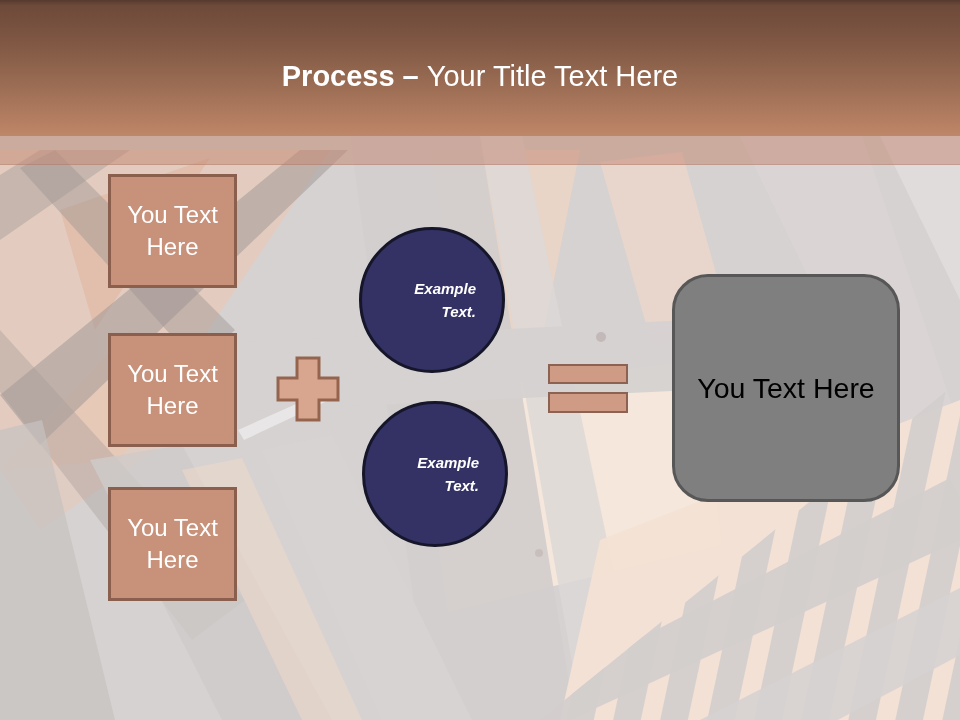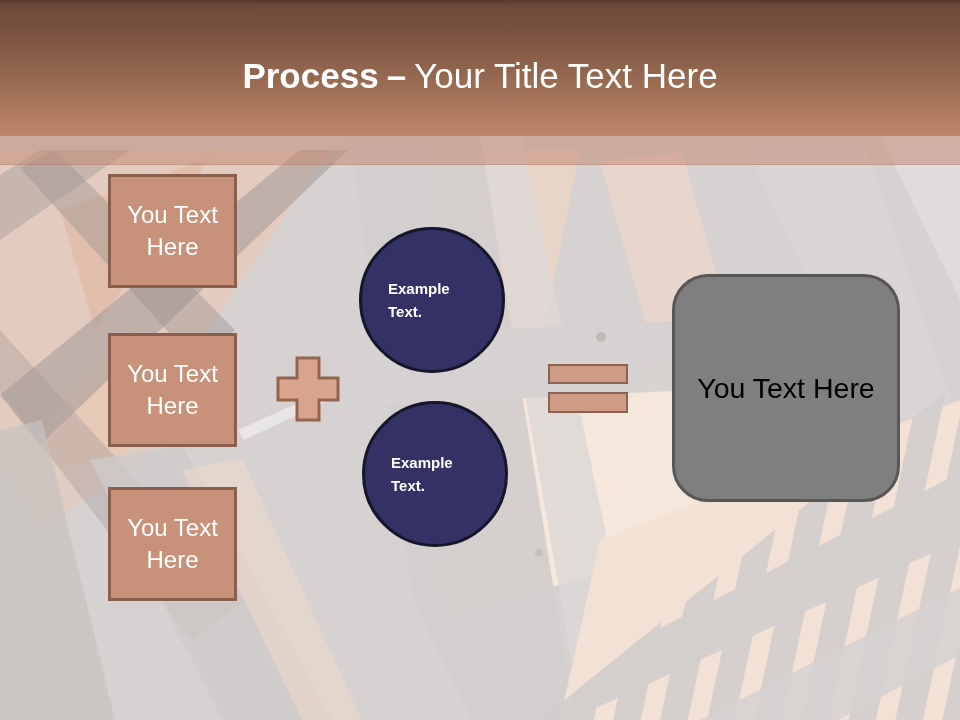--- a/index.html
+++ b/index.html
@@ -7,21 +7,21 @@
     position:relative;width:960px;height:720px;overflow:hidden;
     font-family:"Liberation Sans",sans-serif;background:#d6d2d1;
   }
   .bg{position:absolute;left:0;top:0;width:960px;height:720px;display:block;}
   
   .header{
     position:absolute;left:0;top:0;width:960px;height:136px;
     background:linear-gradient(180deg,#553a2e 0%,#6e4a3a 4%,#7d5542 28%,#9a6c53 62%,#b67f63 90%,#bf8769 100%);
     display:flex;align-items:center;justify-content:center;
   }
-  .title{margin:17px;padding-top:16px;color:#ffffff;font-size:35px;font-weight:400;white-space:nowrap;}
+  .title{margin:17px;padding-top:16px;color:#ffffff;font-size:29px;font-weight:400;white-space:nowrap;}
   .t-bold{font-weight:700;}
   .t-dash{font-weight:700;margin:0 8px;}
   .band{
     position:absolute;left:0;top:136px;width:960px;height:28px;
     background:rgba(196,139,119,0.55);
     border-bottom:1px solid rgba(150,100,85,0.25);
   }
   
   .side-box{
     position:absolute;left:108px;width:129px;height:114px;box-sizing:border-box;
@@ -29,22 +29,22 @@
     display:flex;align-items:center;justify-content:center;text-align:center;
     color:#ffffff;font-size:24px;line-height:1.32;padding:0 4px;
   }
   .side-box.b1{top:174px;}
   .side-box.b2{top:333px;}
   .side-box.b3{top:487px;}
   
   .circle{
     position:absolute;width:146px;height:146px;border-radius:50%;box-sizing:border-box;
     background:#343164;border:3px solid #16162b;
-    display:flex;align-items:center;justify-content:center;text-align:left;
-    color:#ffffff;font-size:15px;font-weight:700;line-height:1.55;
+    display:flex;align-items:center;justify-content:center;text-align:right;
+    color:#ffffff;font-size:15px;font-weight:700;font-style:italic;line-height:1.55;
   }
   .circle.c1{left:359px;top:227px;}
   .circle.c2{left:362px;top:401px;}
   .circle-inner{width:88px;}
   
   .plus{position:absolute;left:276px;top:356px;width:64px;height:66px;}
   .equals{position:absolute;left:548px;top:364px;width:80px;}
   .eq-bar{width:80px;height:20px;box-sizing:border-box;background:#cf9b84;border:2.5px solid #8c6353;}
   .eq-bar + .eq-bar{margin-top:8px;height:21px;}
   

